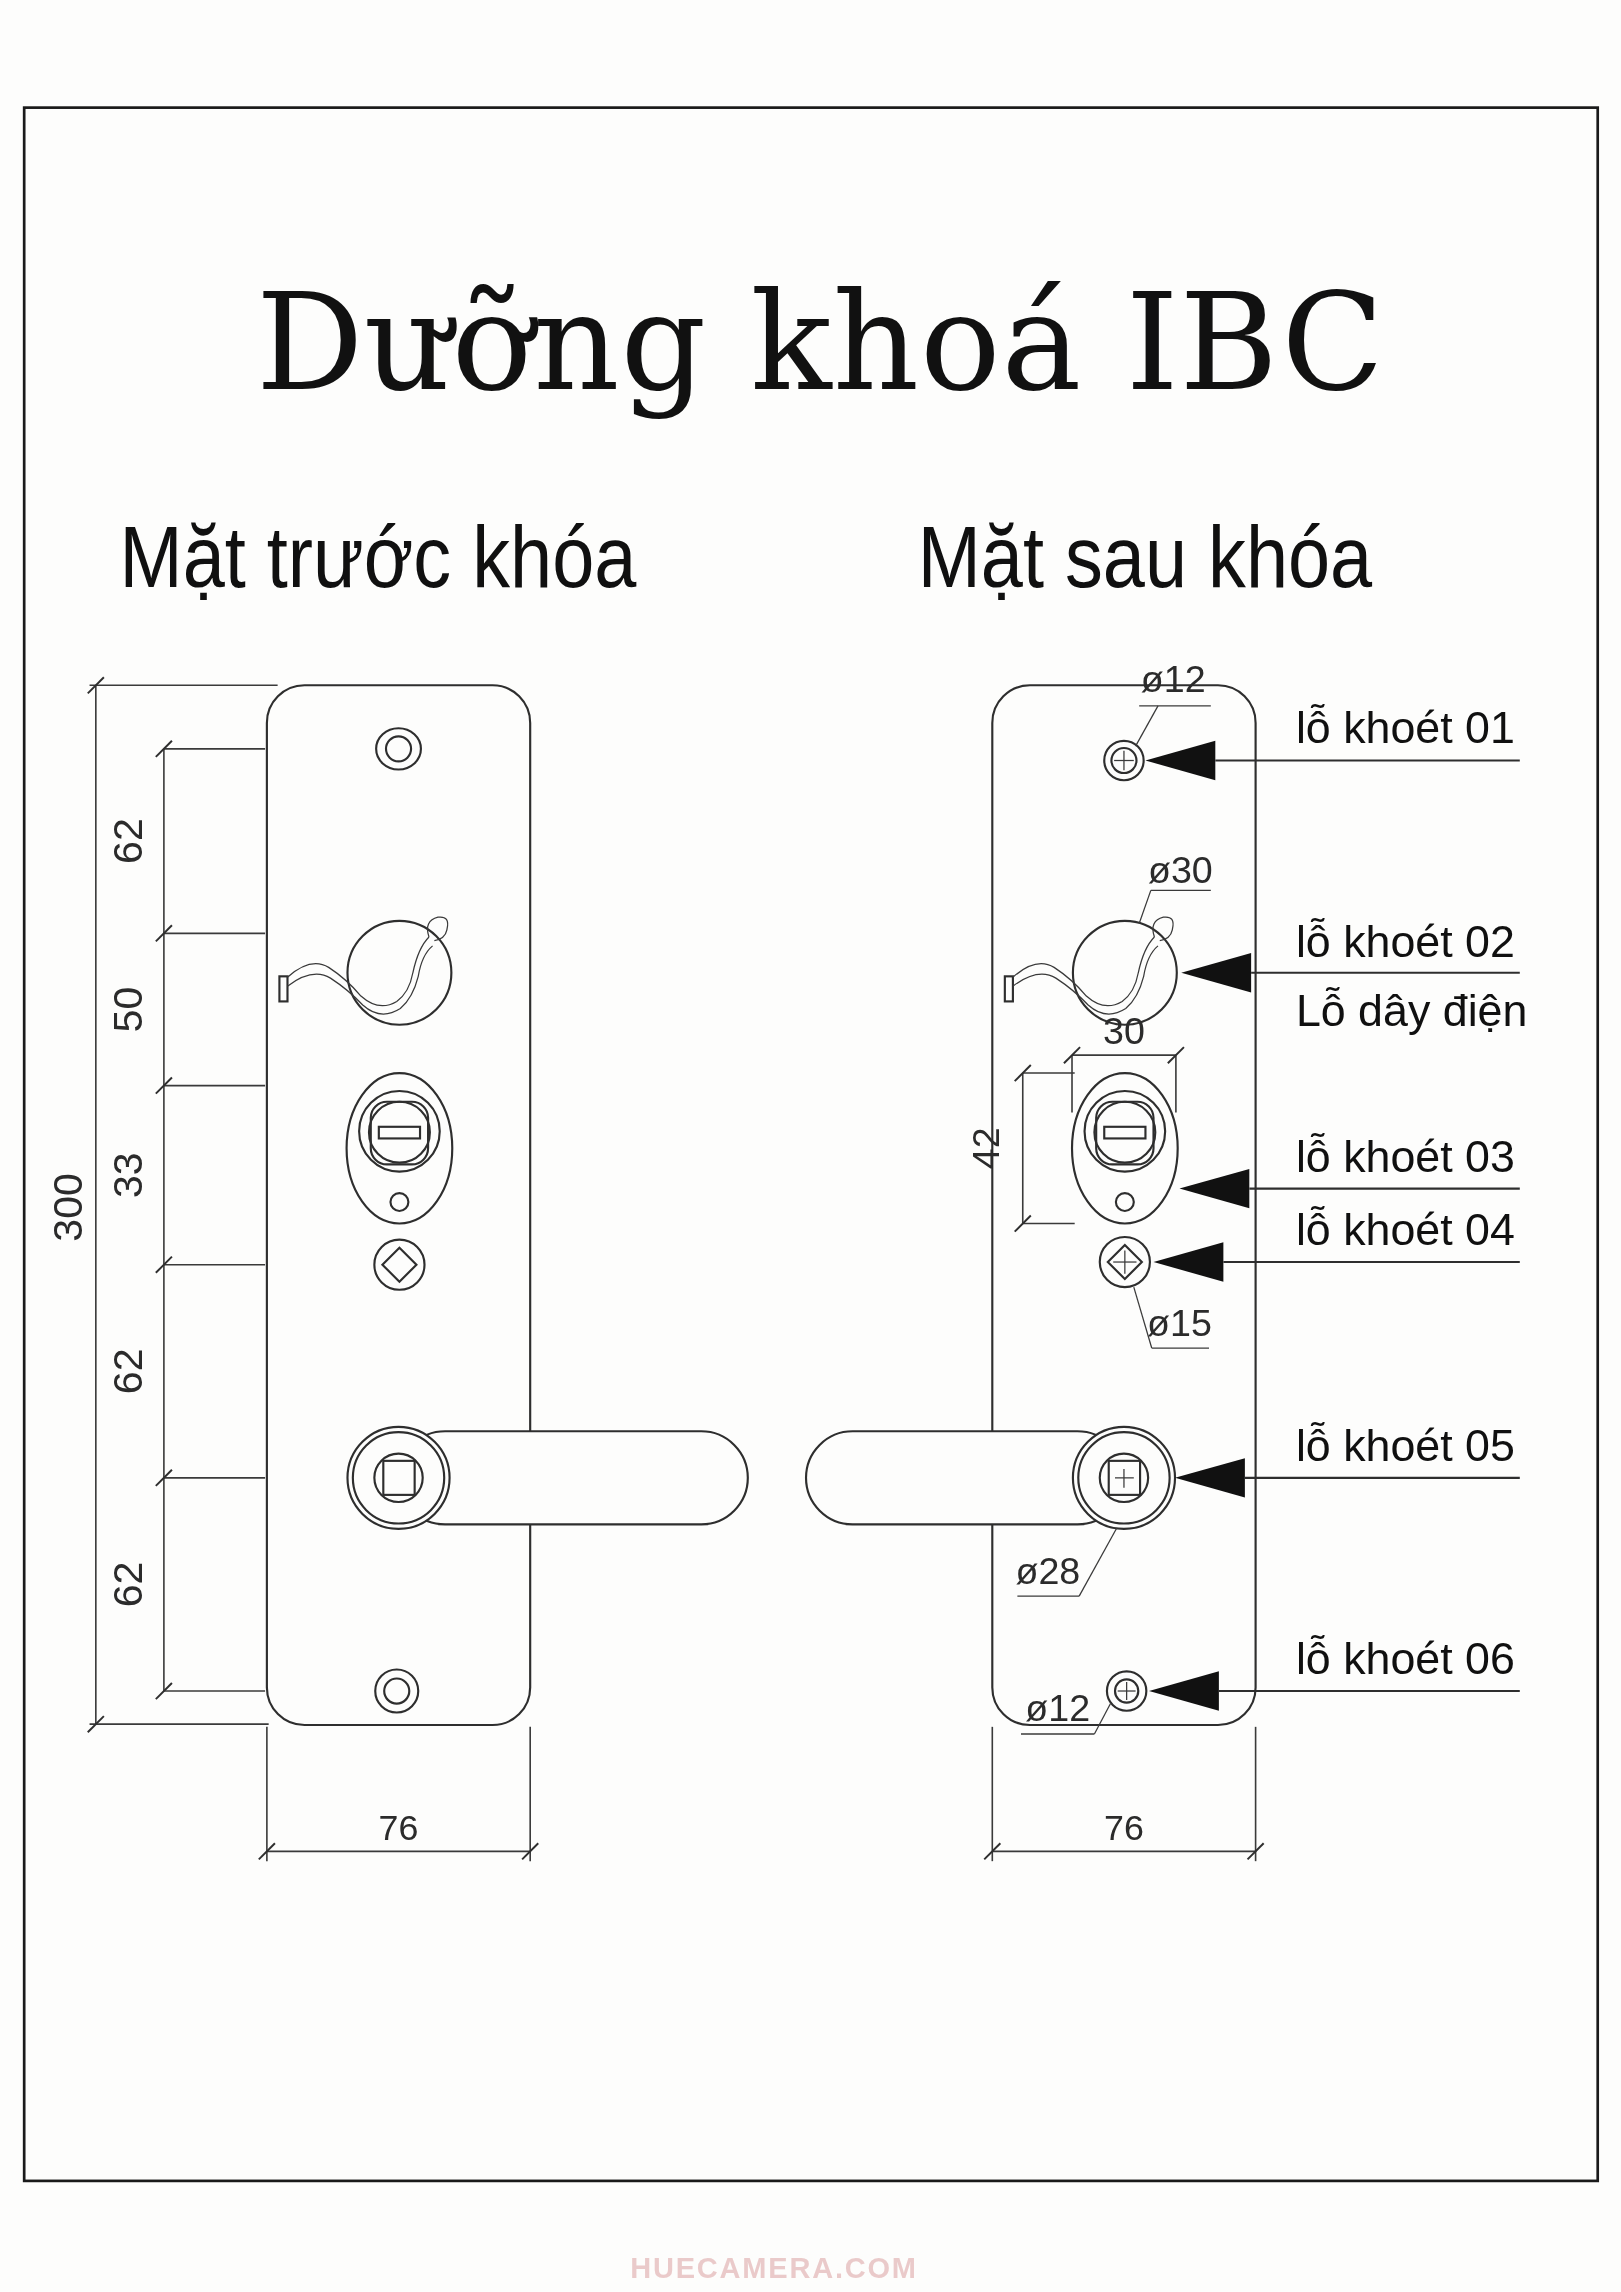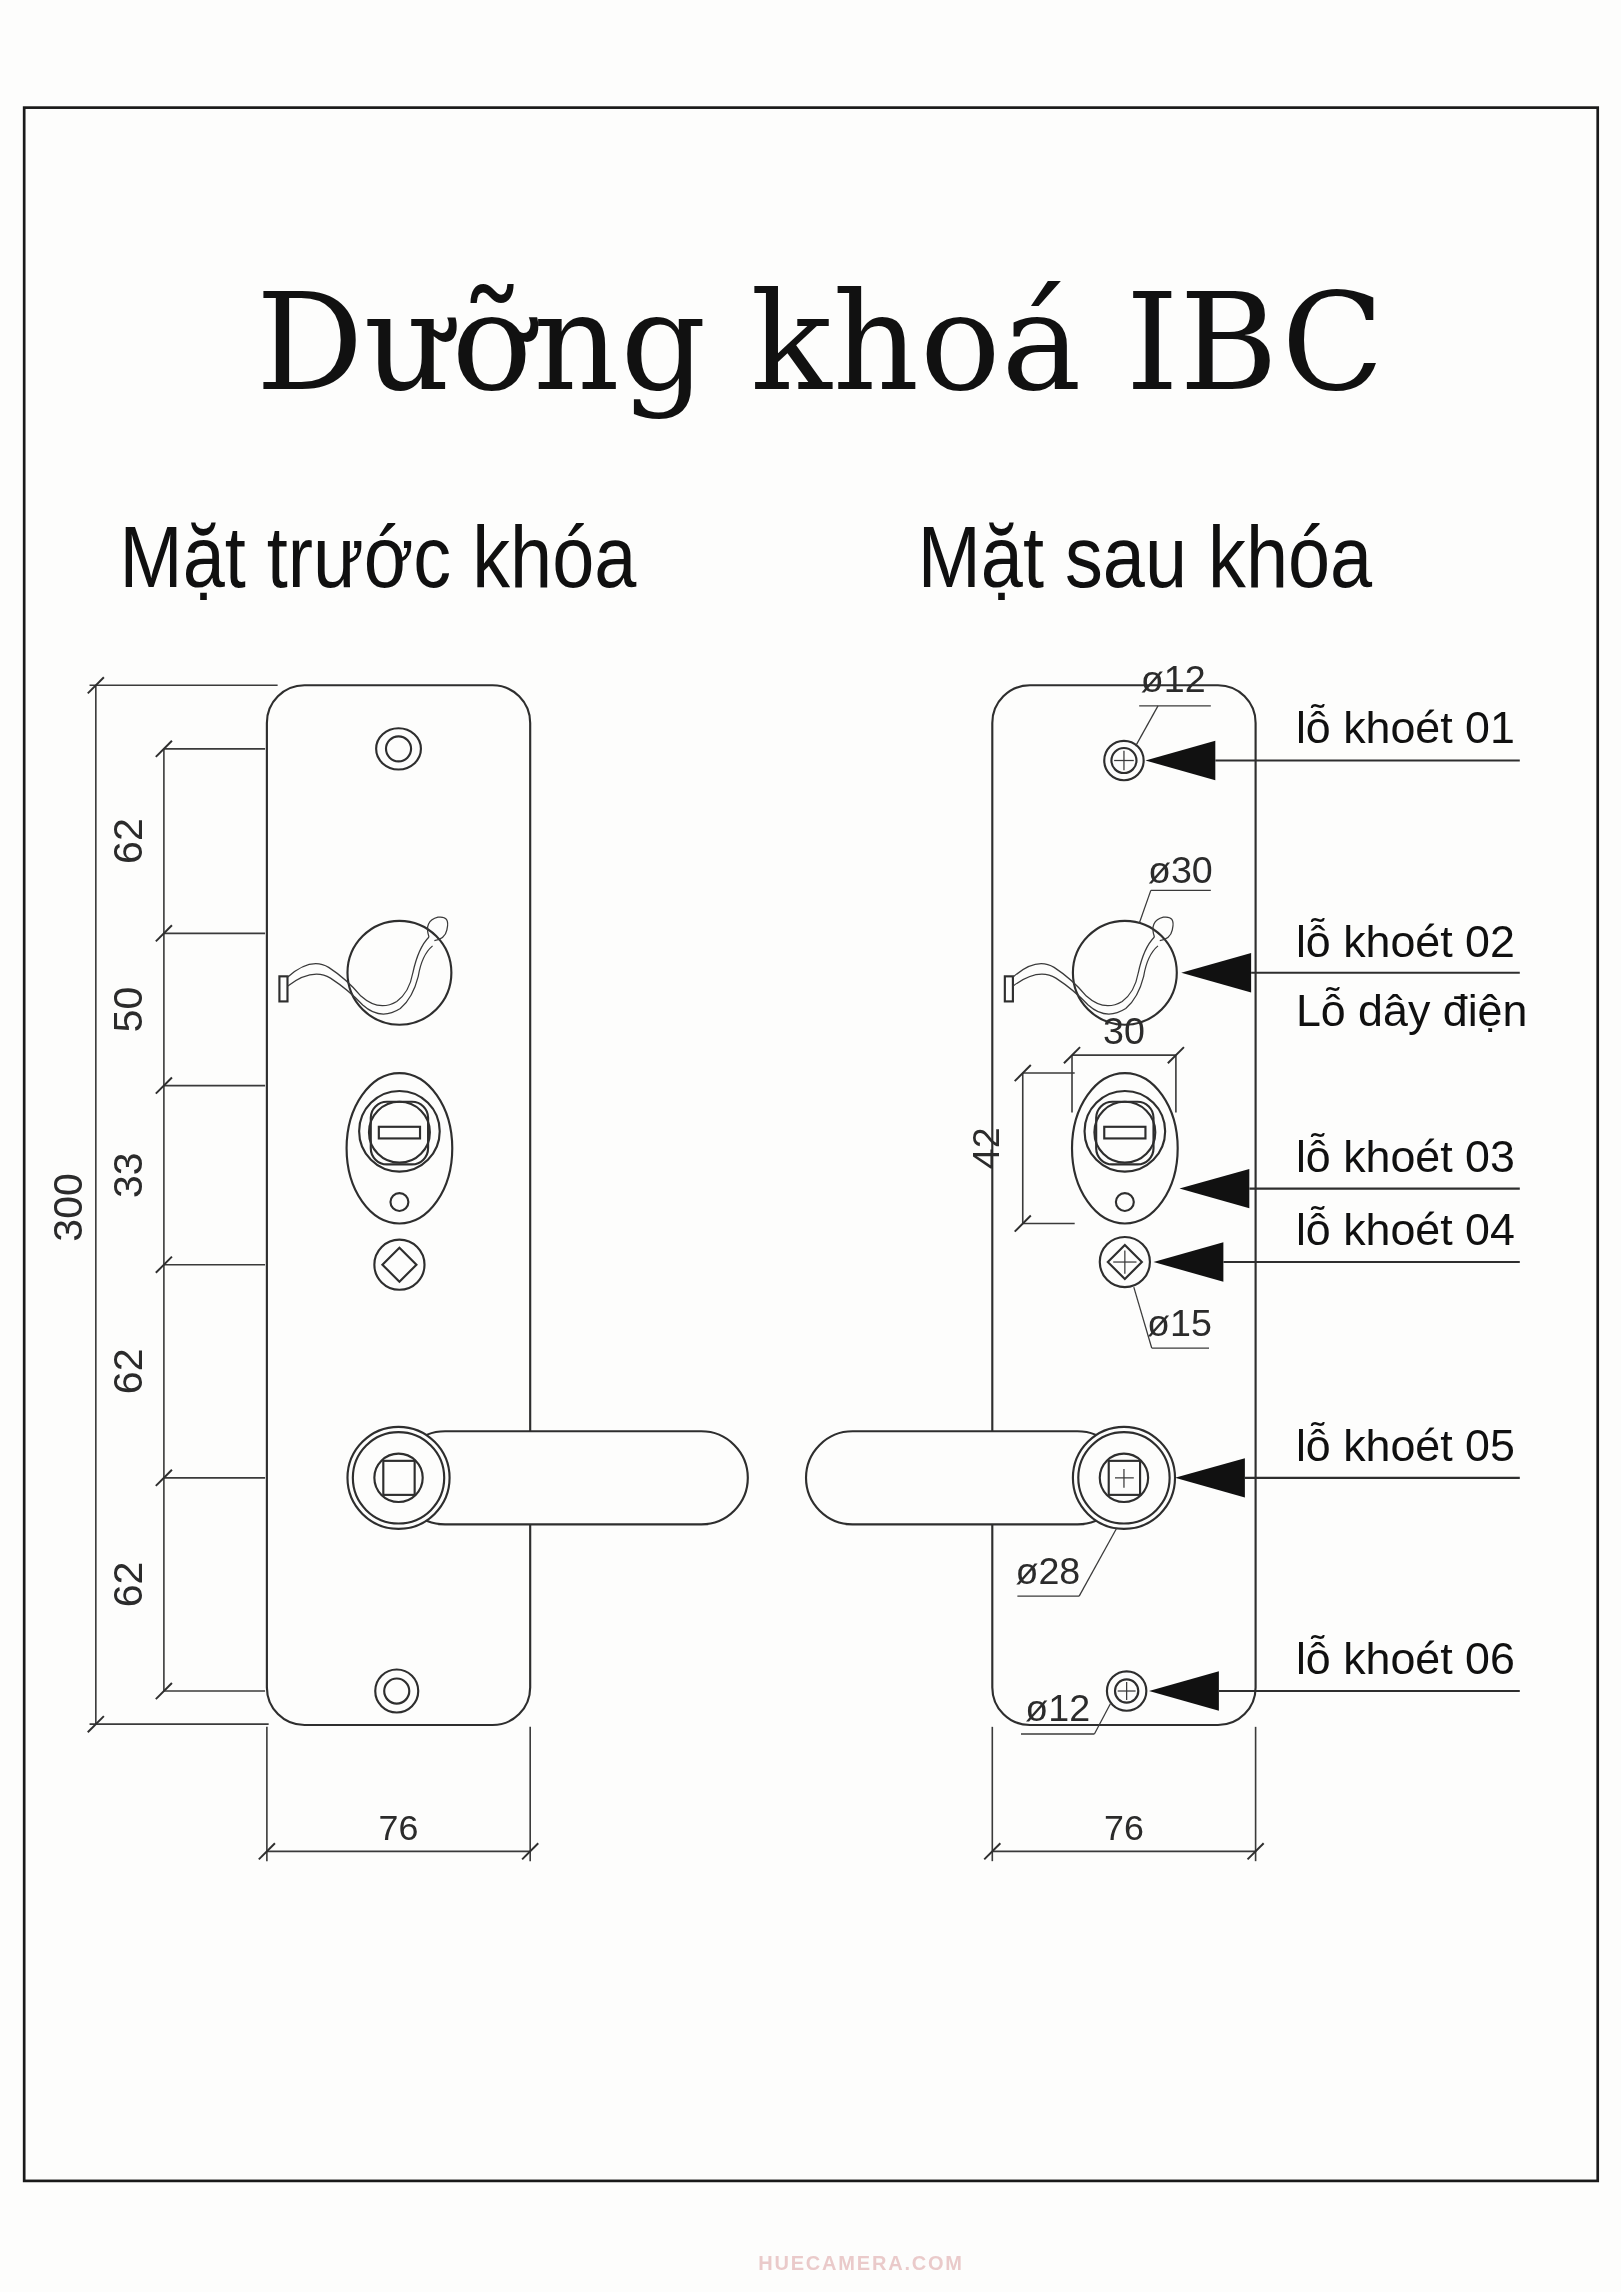--- a/index.html
+++ b/index.html
@@ -7,22 +7,22 @@
          font-family:"Liberation Sans",sans-serif;}
   svg{position:absolute;left:0;top:0;}
   .title{position:absolute;top:265px;left:10px;width:100%;text-align:center;
          font-family:"DejaVu Serif","Liberation Serif",serif;font-size:134px;color:#111;
          letter-spacing:0.9px;white-space:nowrap;}
   .subtitle{position:absolute;top:507px;font-family:"Liberation Sans",sans-serif;
             font-size:87px;color:#101010;white-space:nowrap;
             transform:translateX(-50%) scaleX(0.87);}
   .subtitle.front{left:378px;}
   .subtitle.back{left:1145px;}
-  .watermark{position:absolute;top:2252px;left:861px;transform:translateX(-50%);
-             font-family:"Liberation Sans",sans-serif;font-weight:bold;font-size:20px;
+  .watermark{position:absolute;top:2252px;left:774px;transform:translateX(-50%);
+             font-family:"Liberation Sans",sans-serif;font-weight:bold;font-size:29px;
              letter-spacing:1.8px;color:rgba(219,160,160,0.55);white-space:nowrap;}
   
   .ln{stroke:#2e2e2e;stroke-width:2.4;fill:none;}
   .lnw{stroke:#2e2e2e;stroke-width:2.4;fill:#fdfdfc;}
   .dim{stroke:#3a3a3a;stroke-width:1.8;fill:none;}
   .thin{stroke:#3a3a3a;stroke-width:1.4;fill:none;}
   .tick{stroke:#2e2e2e;stroke-width:2.2;}
   .arrowhead{fill:#111;stroke:none;}
   text{fill:#1c1c1c;}
   .dimtxt{font-family:"Liberation Sans",sans-serif;font-size:46px;fill:#2b2b2b;}

